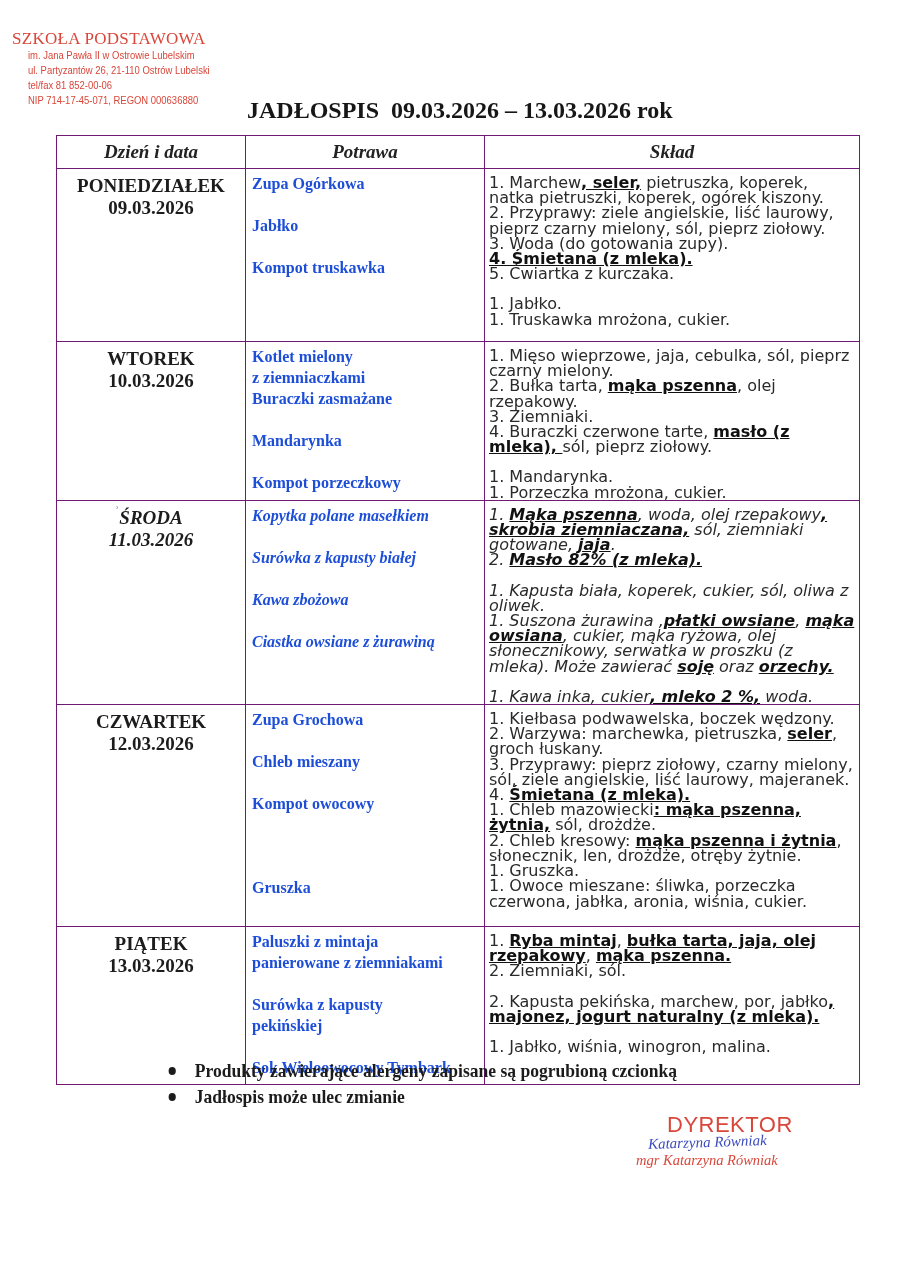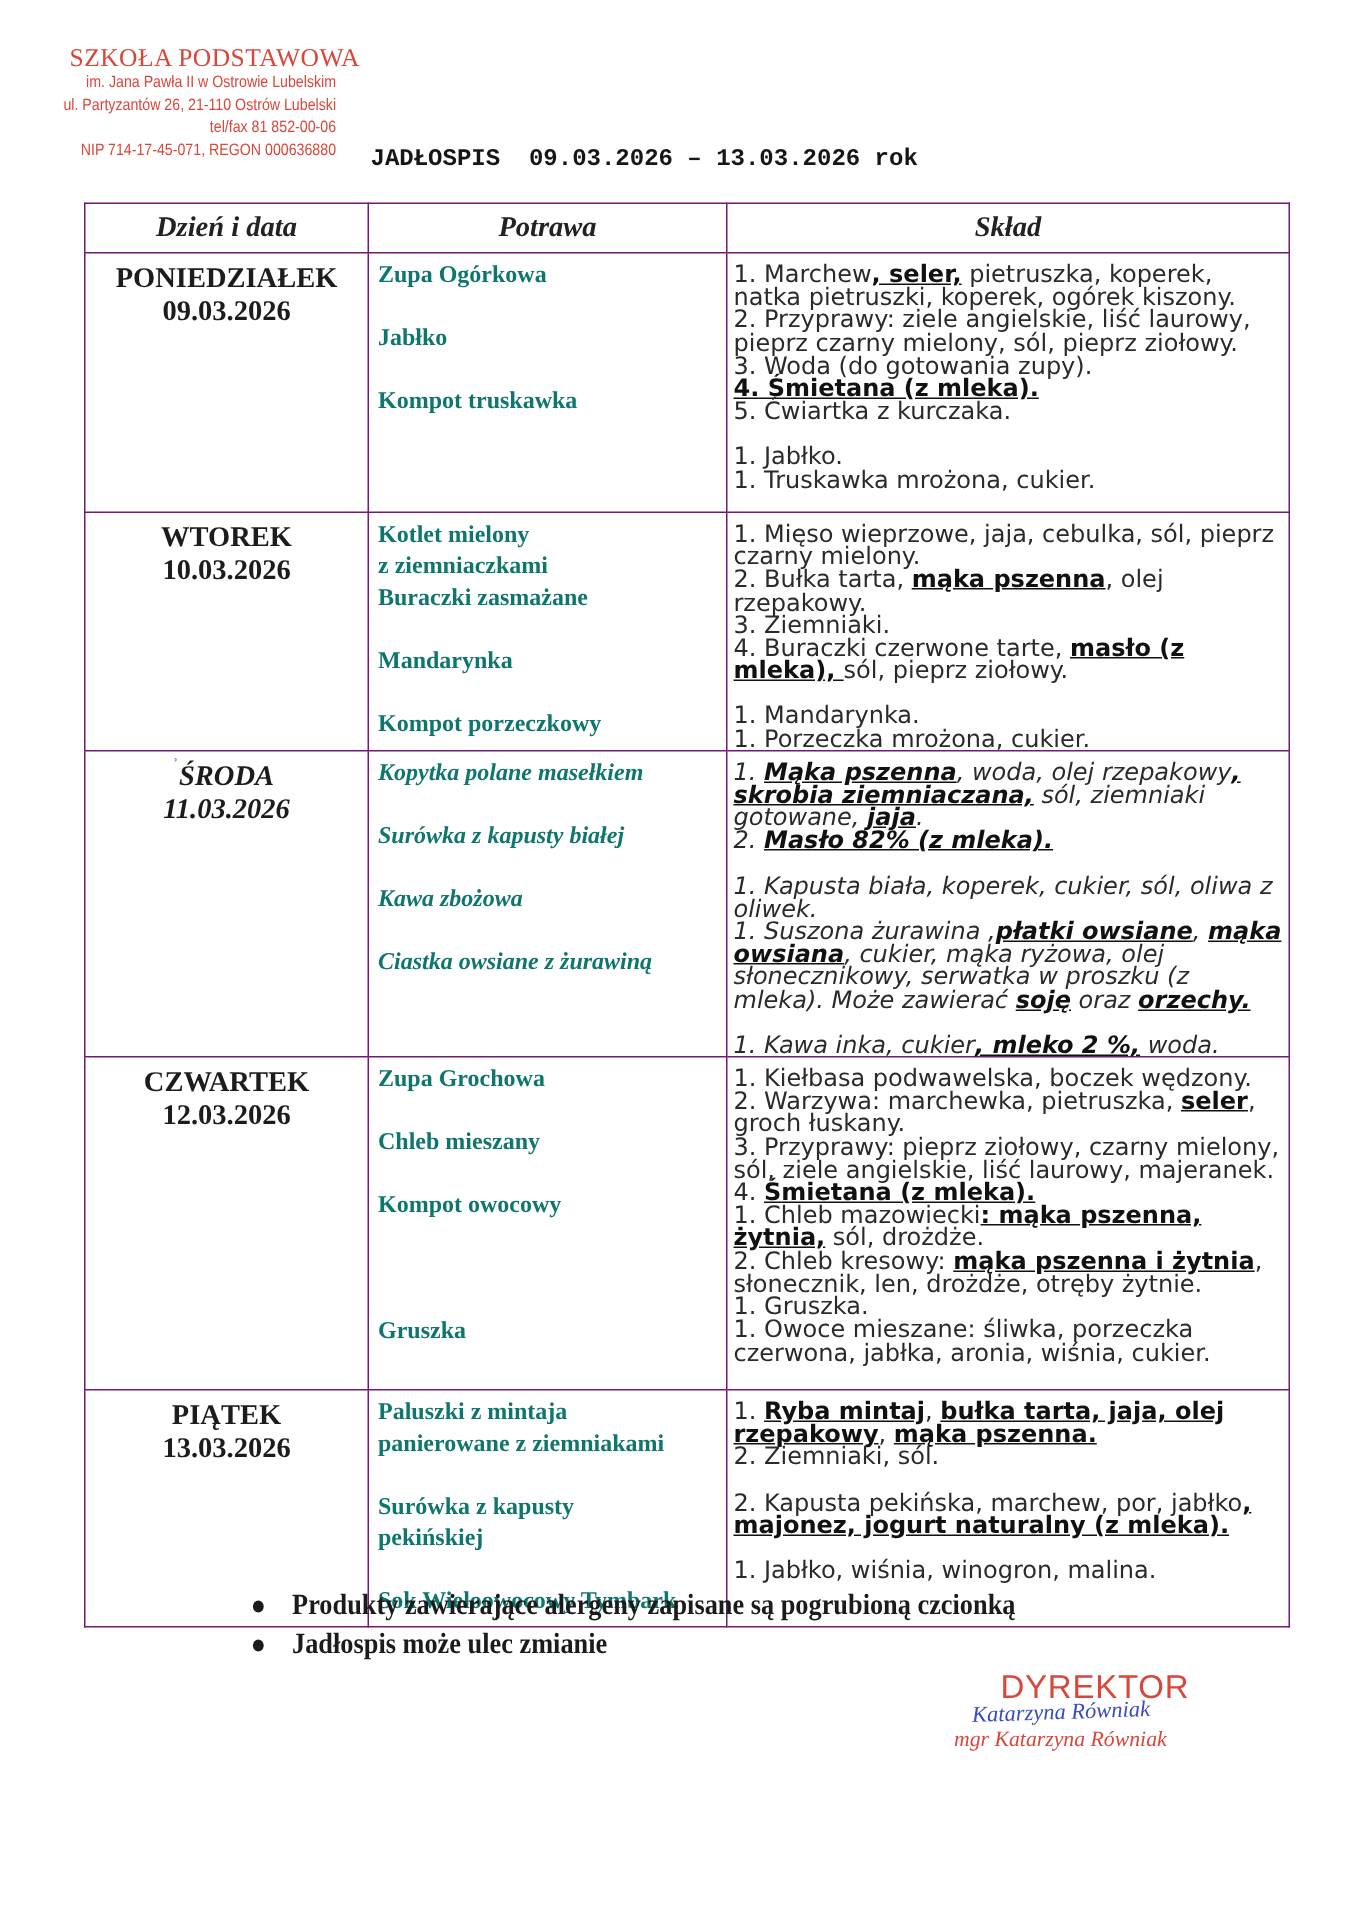--- a/index.html
+++ b/index.html
@@ -1,25 +1,25 @@
 <!DOCTYPE html>
 <html><head>
 <meta charset="utf-8">
 <style>
   html, body { margin:0; padding:0; background:#ffffff; }
   body { width:900px; height:1278px; position:relative; overflow:hidden; color:#1a1a1a; }
-  .stamp { position:absolute; left:12px; top:30px; width:228px; text-align:right; color:#d9463a; font-family:"Liberation Sans", sans-serif; }
+  .stamp { position:absolute; left:12px; top:30px; width:228px; text-align:left; color:#d9463a; font-family:"Liberation Sans", sans-serif; }
   .stamp .name { font-family:"Liberation Serif", serif; font-size:17px; letter-spacing:0.3px; line-height:18px; }
   .stamp .line { font-size:11px; line-height:15px; transform:scaleX(0.86); transform-origin:center; white-space:nowrap; }
-  .title { position:absolute; left:247px; top:97px; font-family:Liberation Mono, monospace; font-weight:bold; font-size:16px; white-space:pre; color:#161616; }
+  .title { position:absolute; left:247px; top:97px; font-family:Liberation Serif, serif; font-weight:bold; font-size:24px; white-space:pre; color:#161616; }
   table.menu { position:absolute; left:56px; top:135px; width:803px; border-collapse:collapse; table-layout:fixed; }
   table.menu td, table.menu th { border:1px solid #701a75; vertical-align:top; padding:0;margin-top:32px; }
   table.menu th { height:32px; font-family:"Liberation Serif", serif; font-style:italic; font-weight:bold; font-size:19px; vertical-align:middle; text-align:center; color:#222; }
   .day { text-align:center; font-family:"Liberation Serif", serif; font-weight:bold; font-size:19px; line-height:22px; padding-top:6px !important; color:#1c1c1c; }
-  .dish { font-family:"Liberation Serif", serif; font-weight:bold; font-size:16px; line-height:20px; padding:5px 0 0 6px !important; color:#0f766e; }
+  .dish { font-family:"Liberation Serif", serif; font-weight:bold; font-size:16px; line-height:20px; padding:5px 0 0 6px !important; color:#1d4ed8; }
   .dish div { white-space:nowrap; }
   .comp { font-family:"DejaVu Sans", sans-serif; font-size:16px; line-height:15.2px; padding:6px 4px 0 4px !important; color:#2a2a2a; }
   .comp .p { min-height:15px; }
   .comp b { font-weight:bold; text-decoration:underline; color:#111; }
   .gap { height:15px; }
   .notes { position:absolute; left:165px; top:1058px; font-family:"Liberation Serif", serif; font-weight:bold; font-size:19.5px; line-height:26px; color:#1b1b1b; }
   .notes .item { display:flex; align-items:center; transform:scaleX(0.9); transform-origin:left; white-space:nowrap; }
   .notes .bullet { display:inline-block; width:8px; height:8px; border-radius:50%; background:#1b1b1b; margin-right:21px; margin-left:4px; }
   .director { position:absolute; left:667px; top:1112px; font-family:"Liberation Sans", sans-serif; color:#d9463a; font-size:22px; letter-spacing:0.5px; }
   .signature { position:absolute; left:648px; top:1134px; font-family:"Liberation Serif", serif; font-style:italic; color:#3a4bbd; font-size:15px; transform:rotate(-2deg); }

